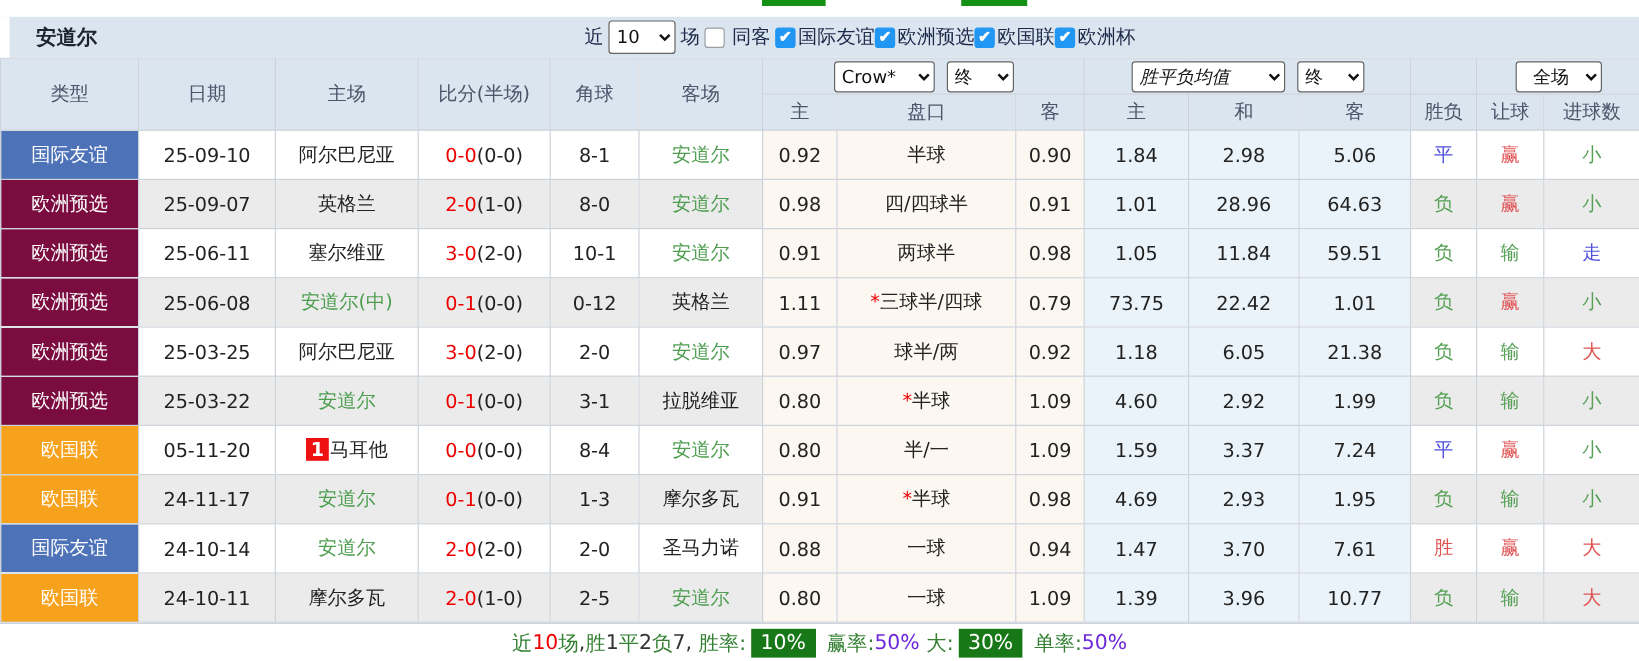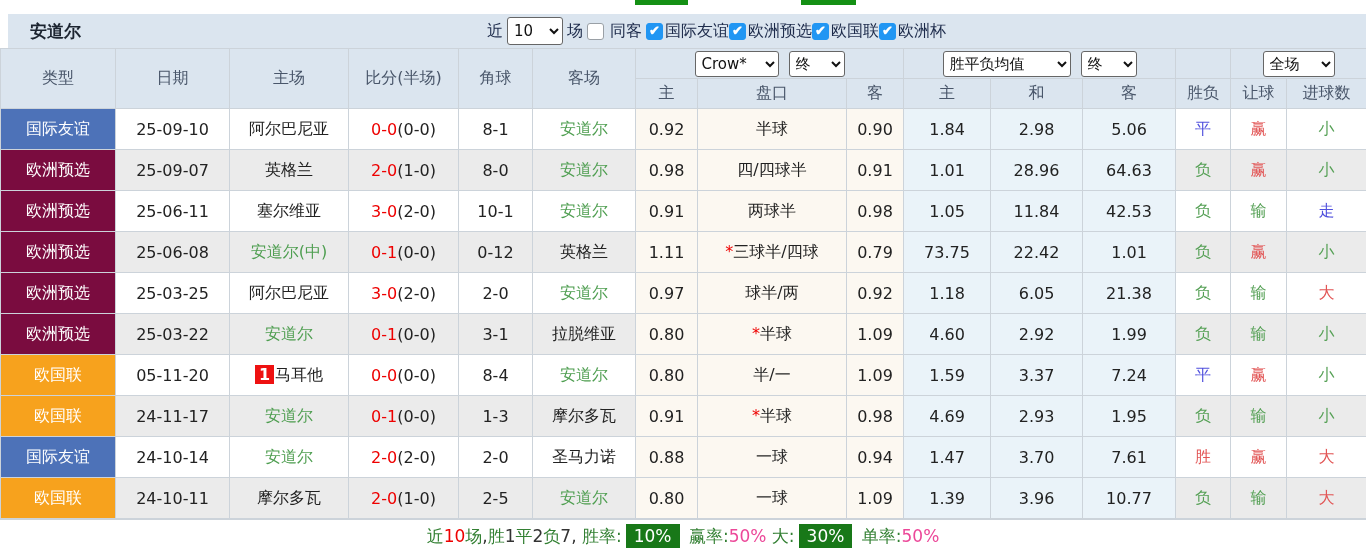--- a/index.html
+++ b/index.html
@@ -26,21 +26,21 @@
     color:#fff;font-size:13px;font-weight:bold;}
   .cbgroup{display:flex;align-items:center;}
 
   table{width:1366px;border-collapse:collapse;table-layout:fixed;}
   td{border:1px solid #ccd3da;text-align:center;font-size:16px;color:#222;
     overflow:hidden;white-space:nowrap;padding:0;}
   thead td{background:#dbe5ef;color:#49566a;}
   thead tr.h1 td{height:29px;}
   thead tr.h2 td{height:29px;}
   .selwrap{display:flex;justify-content:center;align-items:center;gap:10px;}
-  .sel-company{width:84px;} .sel-state{width:56px;} .sel-wdl{width:128px;} .sel-scope{width:72px;}
+  .sel-company{width:84px;} .sel-state{width:56px;} .sel-wdl{width:128px;font-style:italic;} .sel-scope{width:72px;text-align:center;}
   tbody tr{height:41px;}
   tbody tr.stripe .plain{background:#ebebeb;}
   .bg-cream{background:#fcf8f1;}
   .bg-lblue{background:#eaf3f9;}
   .type-cell{color:#fff;font-size:16px;}
   .type-blue{background:#4d72b8;}
   .type-maroon{background:#7a0c3f;}
   .type-orange{background:#f7a21d;}
   .green-team{color:#4e9e50;}
   .score-full{color:#ee0000;}
@@ -49,21 +49,21 @@
   .res-green{color:#55a055;}
   .res-blue{color:#5050dd;}
   .badge1{background:#ee1111;color:#fff;padding:0 4px;margin-right:1px;font-weight:bold;}
 
   .footerbar{height:32px;border-top:1px solid #ccd3da;display:flex;align-items:center;
     justify-content:center;font-size:17px;background:#fff;}
   .footerbar span{white-space:pre;}
   .f-green{color:#338033;}
   .f-red{color:#ee0000;}
   .f-dark{color:#333;}
-  .f-blue{color:#ec4899;}
+  .f-blue{color:#6d28d9;}
   .f-badge{background:#187818;color:#fff;padding:2px 8px;margin:0 4px;}
 </style>
 </head>
 <body>
 
 <div class="topstrip">
   <div class="greenbar b1"></div>
   <div class="greenbar b2"></div>
 </div>
 
@@ -197,21 +197,21 @@
         <td class="plain">25-06-11</td>
         <td class="plain"><span>塞尔维亚</span></td>
         <td class="plain"><span class="score-full">3-0</span><span>(2-0)</span></td>
         <td class="plain">10-1</td>
         <td class="plain"><span class="green-team">安道尔</span></td>
         <td class="bg-cream">0.91</td>
         <td class="bg-cream"><span>两球半</span></td>
         <td class="bg-cream">0.98</td>
         <td class="bg-lblue">1.05</td>
         <td class="bg-lblue">11.84</td>
-        <td class="bg-lblue">42.53</td>
+        <td class="bg-lblue">59.51</td>
         <td class="plain res-green">负</td>
         <td class="plain res-green">输</td>
         <td class="plain res-blue">走</td>
       </tr>
       <tr class="stripe">
         <td class="type-cell type-maroon">欧洲预选</td>
         <td class="plain">25-06-08</td>
         <td class="plain"><span class="green-team">安道尔(中)</span></td>
         <td class="plain"><span class="score-full">0-1</span><span>(0-0)</span></td>
         <td class="plain">0-12</td>

